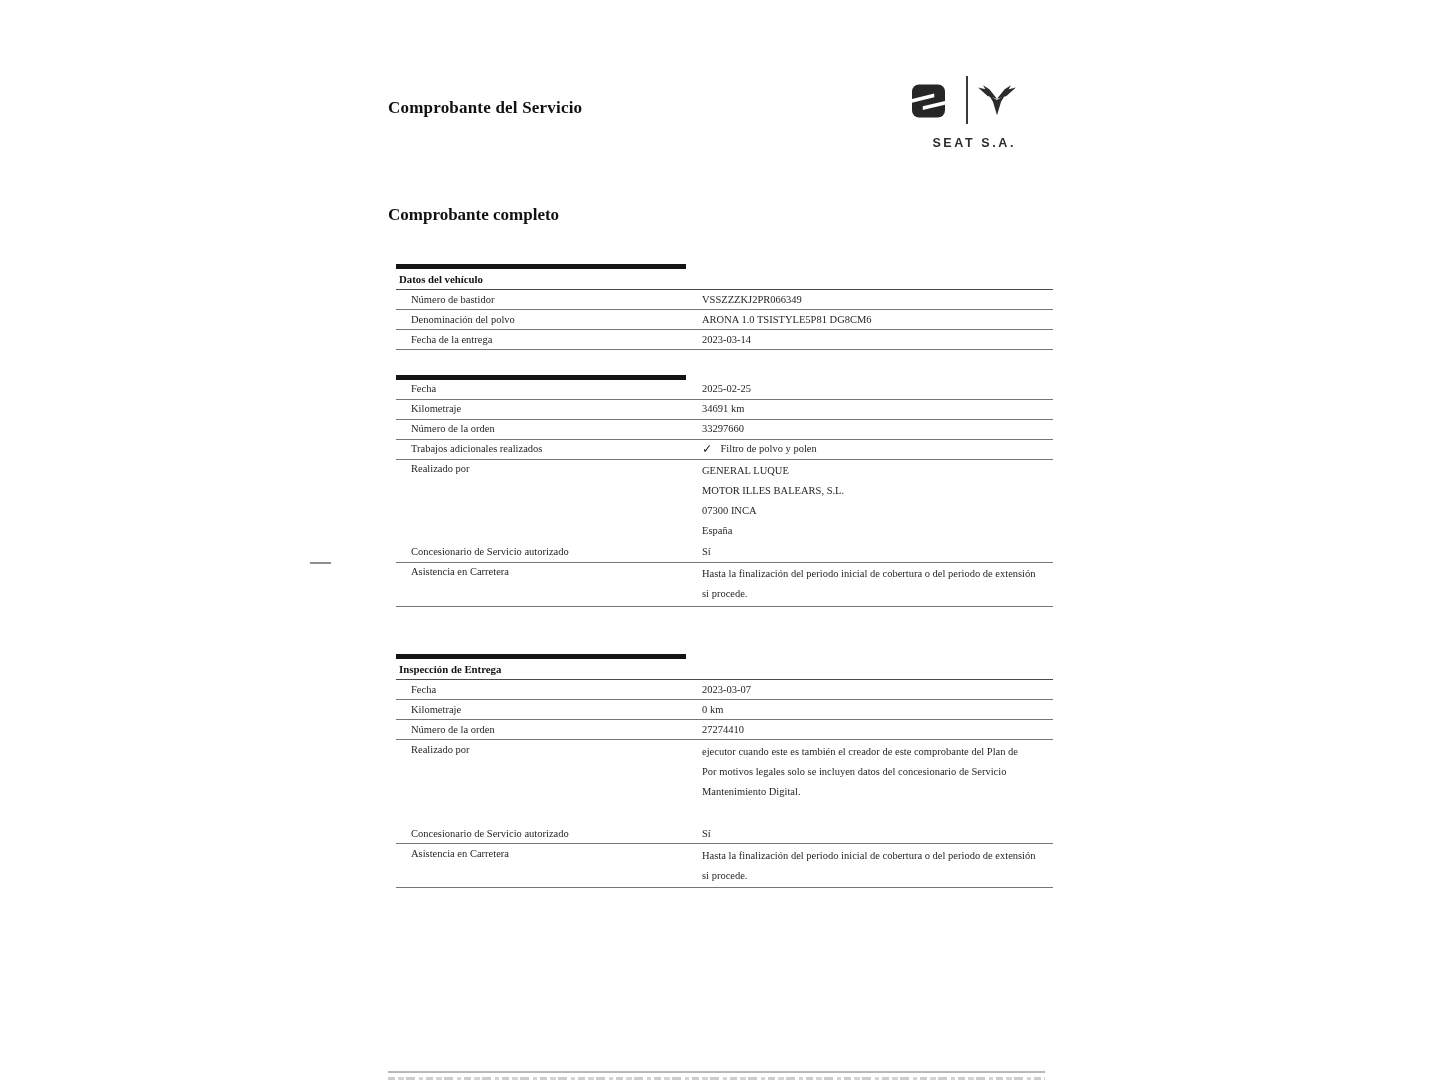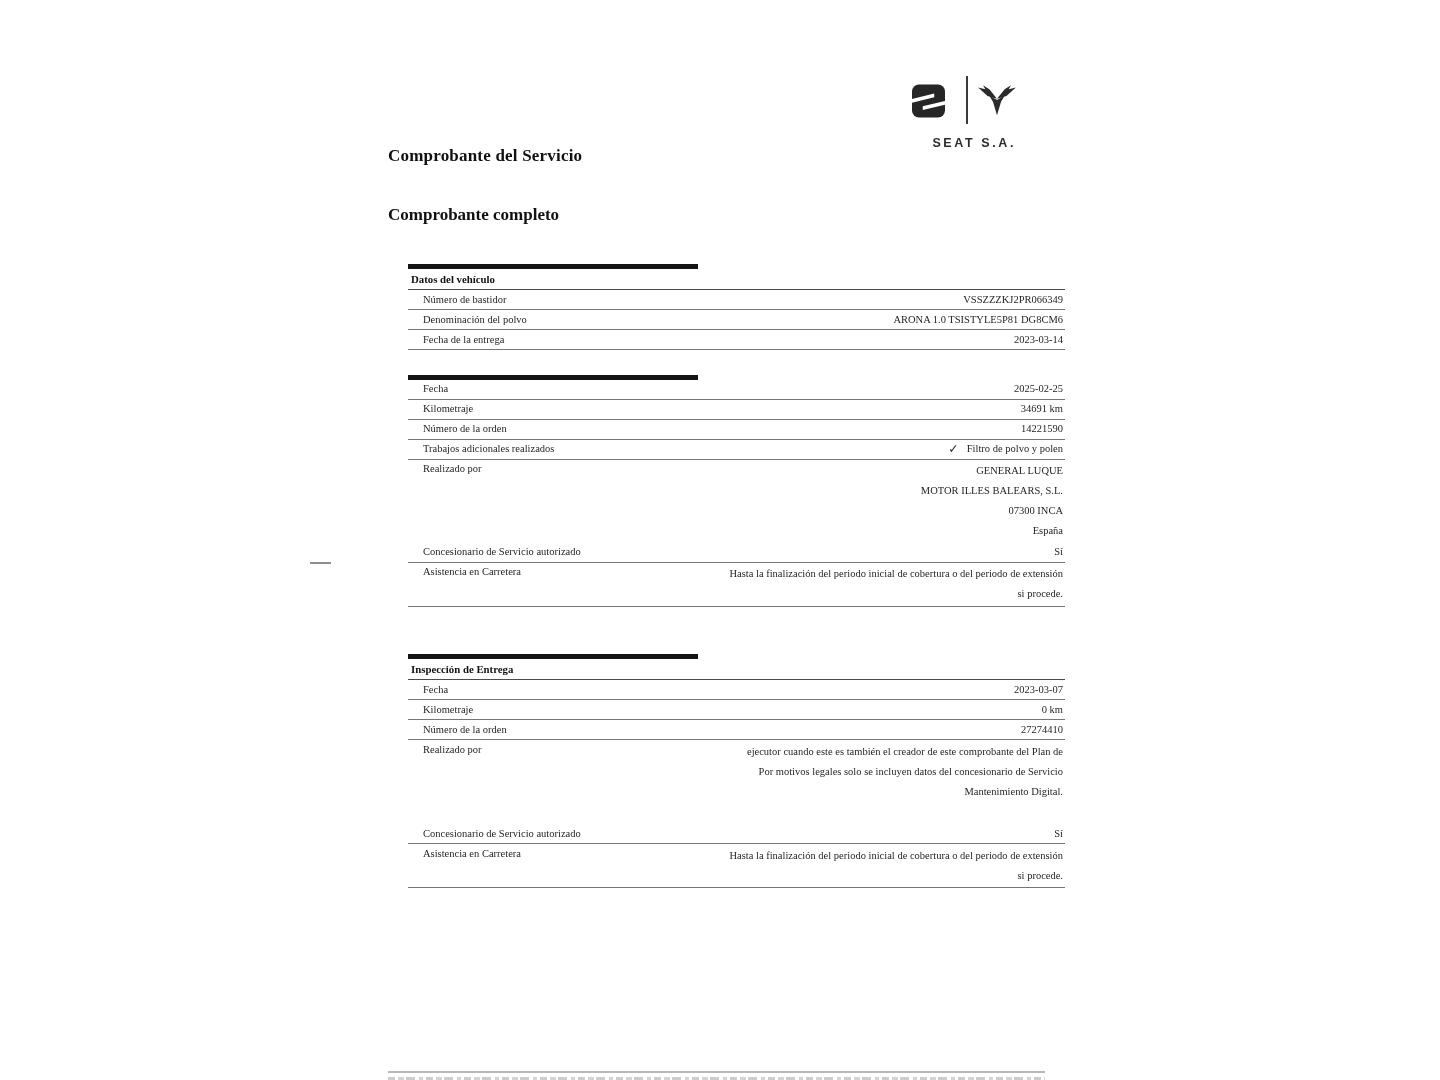--- a/index.html
+++ b/index.html
@@ -6,53 +6,53 @@
   .page{
     position:relative;
     width:1440px;height:1080px;
     background:#ffffff;
     font-family:"Liberation Serif", serif;
     color:#1f1f1f;
     overflow:hidden;
   }
   .doc-title{
     position:absolute;left:388px;top:98px;
-    font-size:17px;font-weight:bold;letter-spacing:.2px;color:#111;margin-top:48px;
+    font-size:17px;font-weight:bold;letter-spacing:.2px;color:#111;
   }
   .subtitle{
     position:absolute;left:388px;top:205px;
     font-size:17px;font-weight:bold;color:#111;
   }
   .logo-block{position:absolute;left:911px;top:76px;width:110px;height:80px;}
   .seat-svg{position:absolute;left:1px;top:8px;}
   .logo-divider{position:absolute;left:55px;top:0;width:1.5px;height:48px;background:#3a3a3a;}
   .cupra-svg{position:absolute;left:66px;top:6px;}
   .company-name{
     position:absolute;left:5px;top:60px;width:100px;
     text-align:right;
     font-family:"Liberation Sans", sans-serif;
     font-size:12.5px;font-weight:bold;letter-spacing:2.6px;color:#2d2d2d;
     white-space:nowrap;
   }
-  .section{position:absolute;left:408px;width:657px;}
+  .section{position:absolute;left:396px;width:657px;}
   .sec1{top:264px;}
   .sec2{top:375px;}
   .sec3{top:654px;}
   .section-bar{width:290px;height:4.5px;background:#141414;}
   .section-title{
     font-size:10.8px;font-weight:bold;color:#111;
     padding:4.5px 0 3px 3px;line-height:13px;
     border-bottom:1.5px solid #4a4a4a;
   }
   .row{display:flex;border-bottom:1.5px solid #767676;}
   .row.no-line{border-bottom:none;}
   .row.gap-after{padding-bottom:21px;}
   .cell{padding:1.5px 0;line-height:16px;font-size:10.5px;}
   .label-cell{width:306px;box-sizing:border-box;padding-left:15px;flex:none;}
-  .value-cell{flex:1;padding-right:2px;text-align:right;}
+  .value-cell{flex:1;padding-right:2px;}
   .value-lines .vline{line-height:20px;}
   .check-glyph{
     display:inline-block;font-family:"DejaVu Sans", sans-serif;
     font-size:12.5px;line-height:14px;margin-right:8px;
     transform:translateY(1px);color:#222;
   }
   .fold-mark{position:absolute;left:310px;top:562px;width:21px;height:2px;background:#8f8f8f;}
   .footer-rule{position:absolute;left:388px;top:1071px;width:657px;height:1.5px;background:#b8b8b8;}
   .footer-text-cutoff{
     position:absolute;left:388px;top:1076.5px;width:657px;height:4px;
@@ -112,21 +112,21 @@
     <div class="row">
       <div class="cell label-cell">Fecha</div>
       <div class="cell value-cell">2025-02-25</div>
     </div>
     <div class="row">
       <div class="cell label-cell">Kilometraje</div>
       <div class="cell value-cell">34691 km</div>
     </div>
     <div class="row">
       <div class="cell label-cell">Número de la orden</div>
-      <div class="cell value-cell">14221590</div>
+      <div class="cell value-cell">33297660</div>
     </div>
     <div class="row">
       <div class="cell label-cell">Trabajos adicionales realizados</div>
       <div class="cell value-cell"><span class="check-glyph">✓</span><span>Filtro de polvo y polen</span></div>
     </div>
     <div class="row no-line">
       <div class="cell label-cell">Realizado por</div>
       <div class="cell value-cell value-lines">
         <div class="vline">GENERAL LUQUE</div>
         <div class="vline">MOTOR ILLES BALEARS, S.L.</div>

